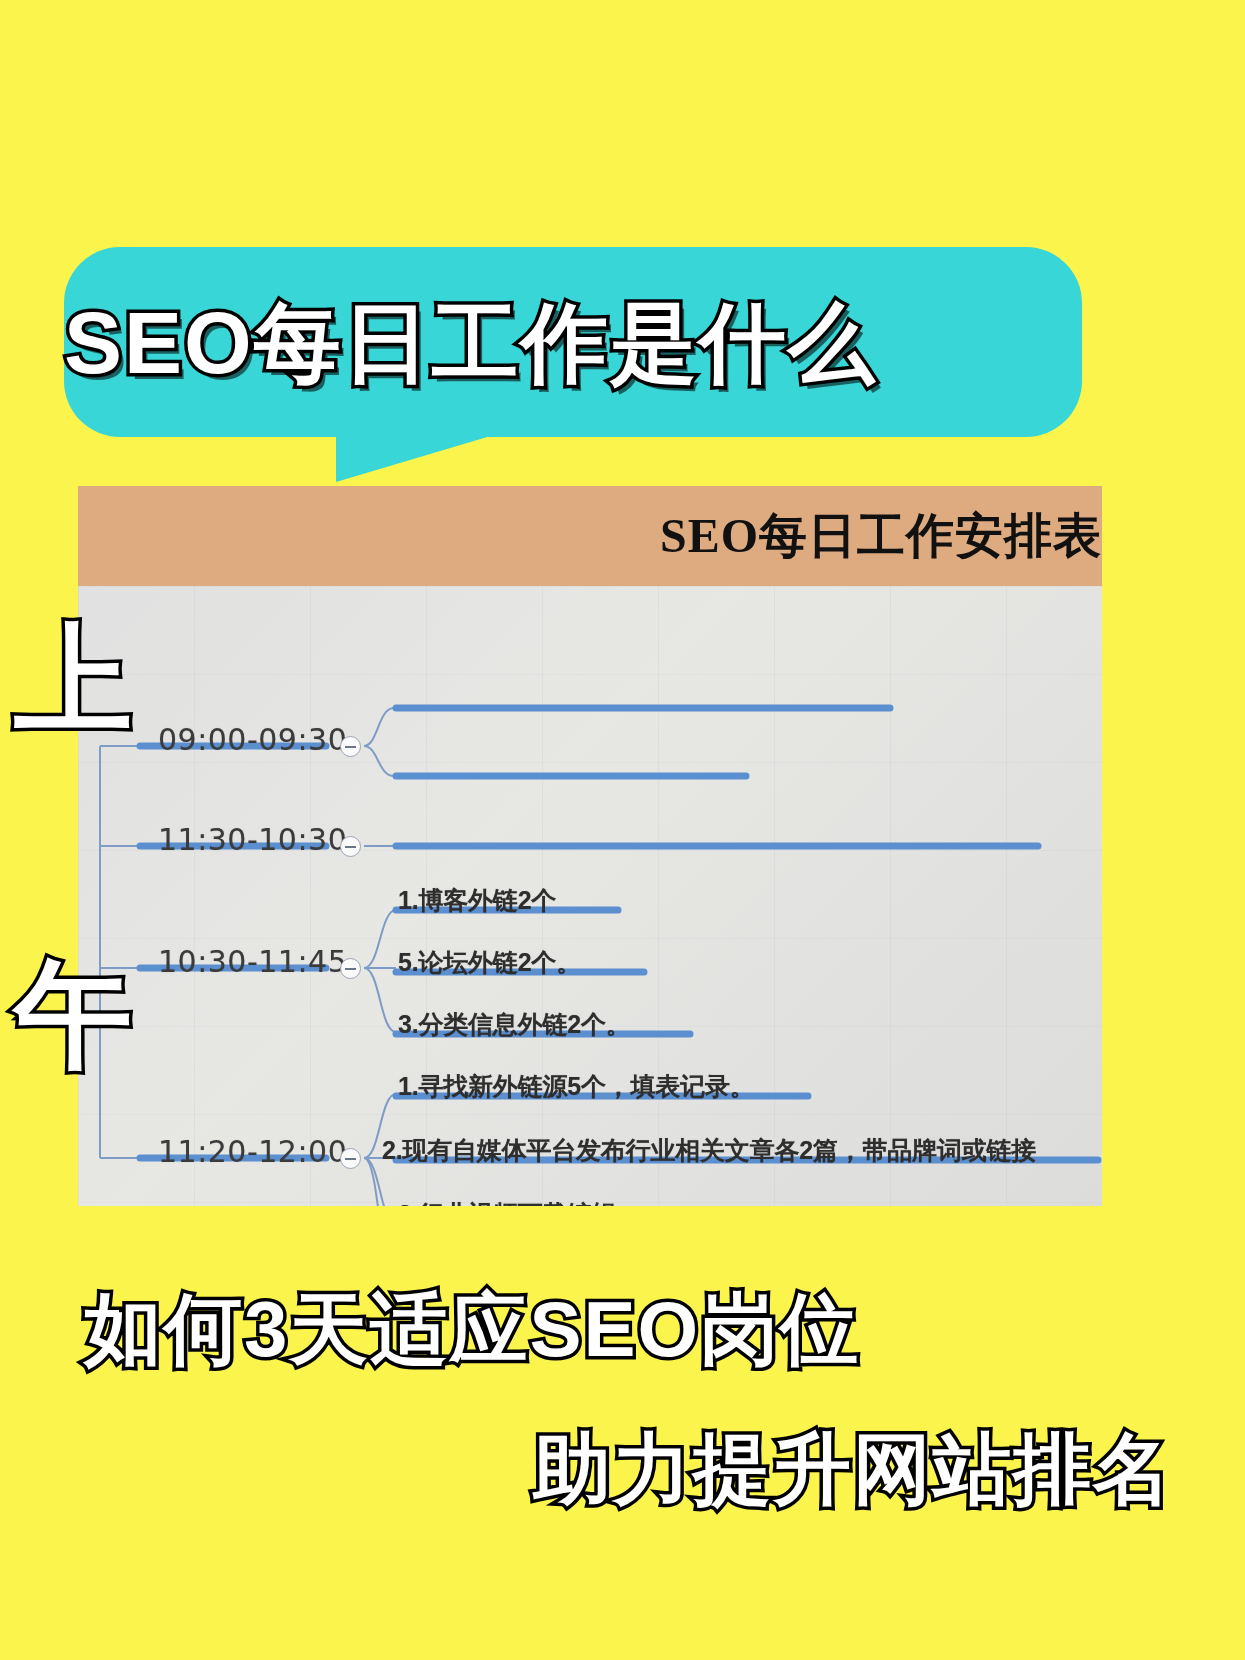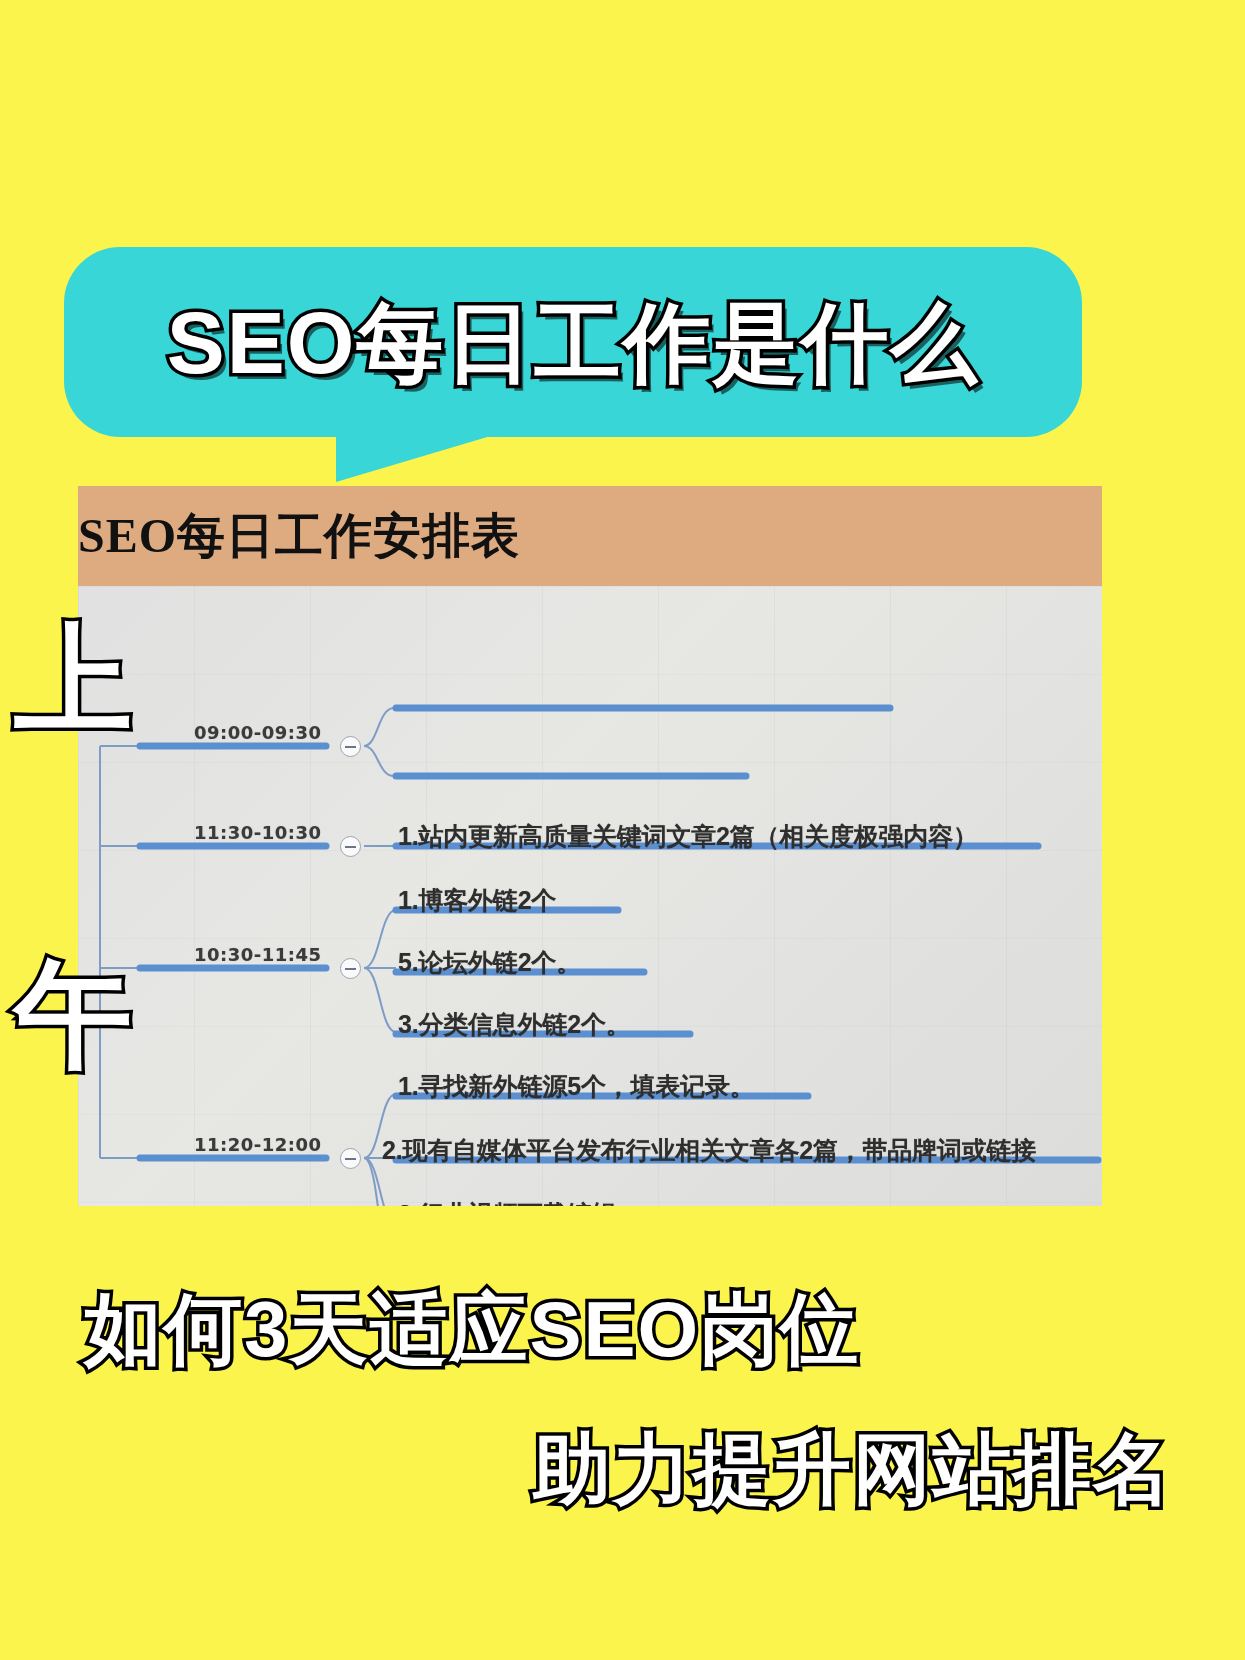--- a/index.html
+++ b/index.html
@@ -19,21 +19,21 @@
   #title-bubble {
     position: absolute;
     left: 64px;
     top: 247px;
     width: 1018px;
     height: 190px;
     background: #38D6D6;
     border-radius: 56px;
     display: flex;
     align-items: center;
-    justify-content: center;
+    justify-content: flex-start;
   }
   #title-bubble-tail {
     position: absolute;
     left: 336px;
     top: 430px;
     width: 0;
     height: 0;
     border-left: 0px solid transparent;
     border-right: 175px solid transparent;
     border-top: 52px solid #38D6D6;
@@ -61,21 +61,21 @@
     top: 486px;
     width: 1024px;
     height: 720px;
     overflow: hidden;
   }
   #card-header {
     height: 100px;
     background: #DEAB81;
     display: flex;
     align-items: center;
-    justify-content: flex-start;
+    justify-content: flex-end;
   }
   #card-header-title {
     font-size: 48px;
     font-weight: bold;
     color: #111111;
     letter-spacing: 1px;
     font-family: "Liberation Serif", "DejaVu Serif", serif;
   }
   #mindmap {
     position: relative;
@@ -83,28 +83,27 @@
     background:
       repeating-linear-gradient(to right, rgba(140,150,170,0.10) 0 1px, transparent 1px 116px),
       repeating-linear-gradient(to bottom, rgba(140,150,170,0.07) 0 1px, transparent 1px 88px),
       linear-gradient(135deg, #e0e1e0 0%, #e7e7e4 40%, #dcdddb 100%);
     overflow: hidden;
   }
   #mm-svg { position: absolute; left:0; top:0; }
 
   .mm-time {
     position: absolute;
-    font-size: 18px;
-    font-weight: bold;
+    font-size: 30px;
+    font-weight: normal;
     color: #3b3b3b;
     letter-spacing: 0.5px;
     white-space: nowrap;
     font-family: "DejaVu Sans", sans-serif;
     text-shadow: 0 0 1px rgba(0,0,0,0.25);
-    margin-left: 36px;
   }
   .mm-node {
     position: absolute;
     font-size: 25px;
     font-weight: bold;
     color: #2e2e2e;
     white-space: nowrap;
     letter-spacing: -0.2px;
     text-shadow: 0 0 1px rgba(0,0,0,0.3);
   }
@@ -222,21 +221,20 @@
 
     <div class="mm-time" style="left:80px; top:236px;">11:30-10:30</div>
     <div class="mm-collapse" style="left:262px; top:250px;"></div>
 
     <div class="mm-time" style="left:80px; top:358px;">10:30-11:45</div>
     <div class="mm-collapse" style="left:262px; top:372px;"></div>
 
     <div class="mm-time" style="left:80px; top:548px;">11:20-12:00</div>
     <div class="mm-collapse" style="left:262px; top:562px;"></div>
 
-    <div class="mm-node" style="left:320px; top:234px;">1.站内更新高质量关键词文章2篇（相关度极强内容）</div>
     <div class="mm-node" style="left:320px; top:298px;">1.博客外链2个</div>
     <div class="mm-node" style="left:320px; top:360px;">5.论坛外链2个。</div>
     <div class="mm-node" style="left:320px; top:422px;">3.分类信息外链2个。</div>
     <div class="mm-node" style="left:320px; top:484px;">1.寻找新外链源5个，填表记录。</div>
     <div class="mm-node" style="left:304px; top:548px;">2.现有自媒体平台发布行业相关文章各2篇，带品牌词或链接</div>
     <div class="mm-node" style="left:320px; top:612px;">3.行业视频下载编辑</div>
 
   </div>
 </div>
 

